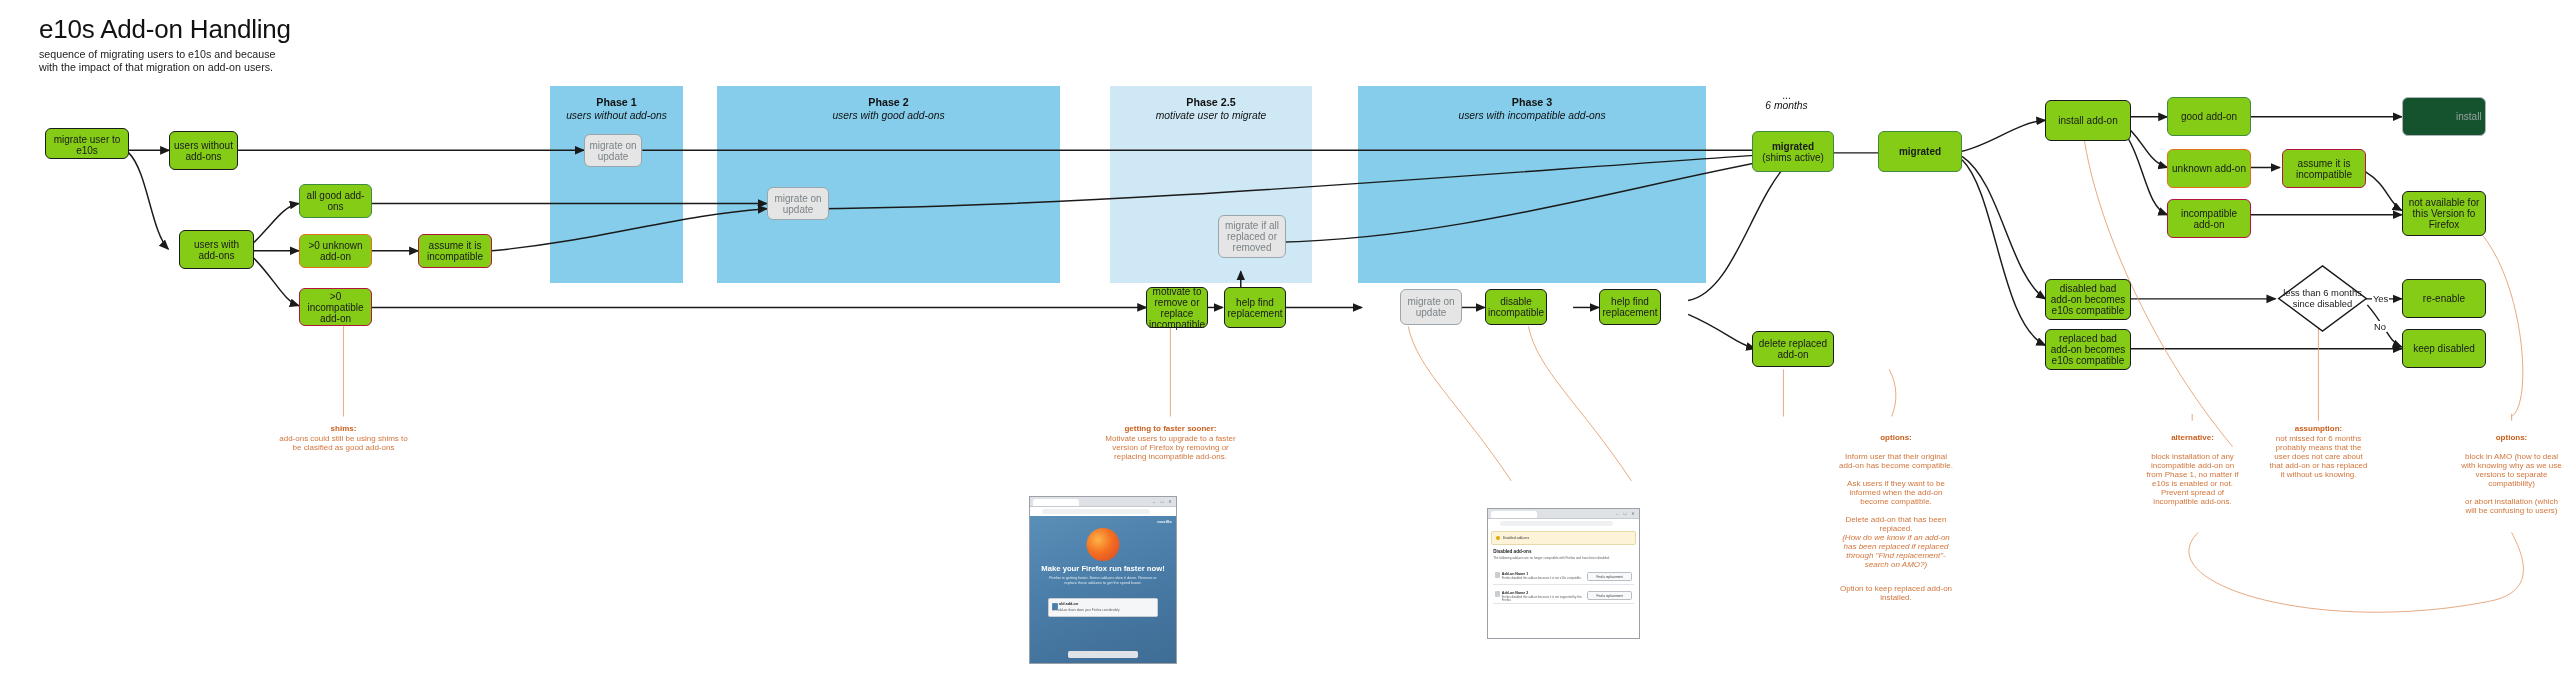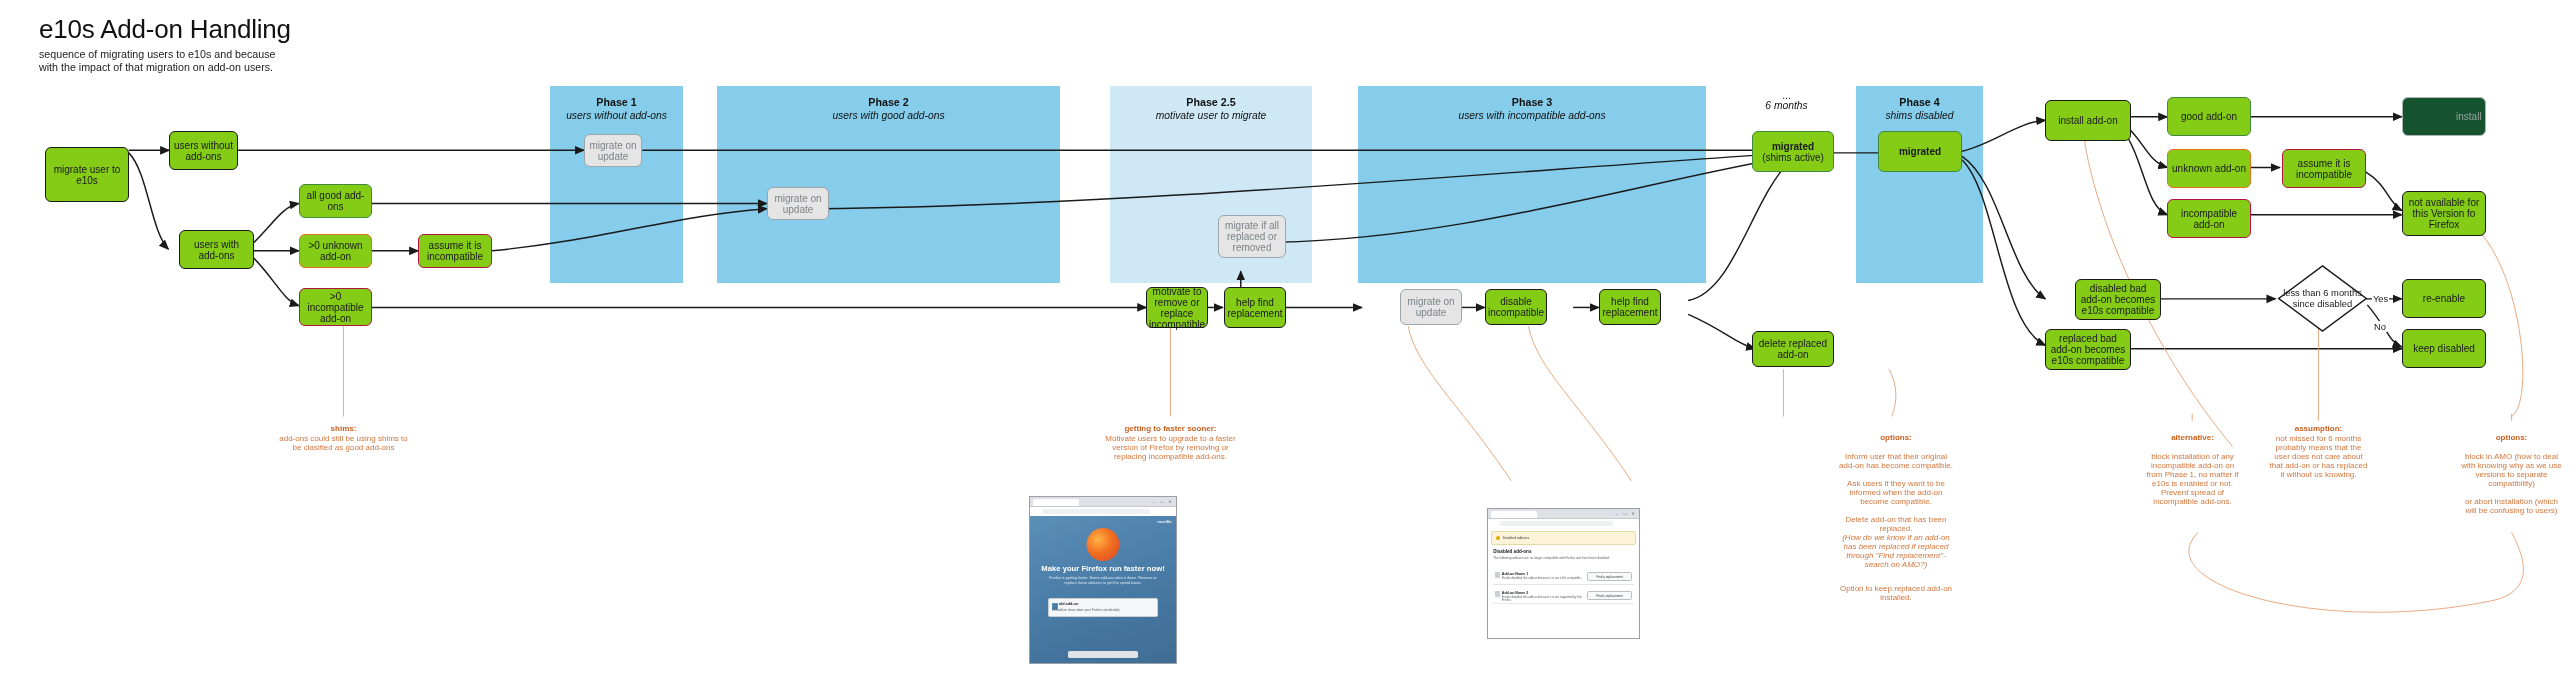--- a/index.html
+++ b/index.html
@@ -112,24 +112,20 @@
   <div class="band light" style="left:1110px;top:86px;width:202px;height:197px;">
     <div class="bt">Phase 2.5</div>
     <div class="bs">motivate user to migrate</div>
   </div>
 
   <div class="band" style="left:1358px;top:86px;width:348px;height:197px;">
     <div class="bt">Phase 3</div>
     <div class="bs">users with incompatible add-ons</div>
   </div>
 
-  <div class="band" style="left:1856px;top:86px;width:127px;height:197px;">
-    <div class="bt">Phase 4</div>
-    <div class="bs">shims disabled</div>
-  </div>
 
   <div class="collabel" style="left:1735px;top:93px;width:103px;">
     <span class="dots">...</span>
     <span>6 months</span>
   </div>
 
   <svg class="layer" viewBox="0 0 3000 786">
     <defs>
       <marker id="ar" markerWidth="7" markerHeight="7" refX="6.2" refY="3" orient="auto">
         <path d="M0,0 L7,3 L0,6 z" fill="#1a1a1a"></path>
@@ -218,21 +214,21 @@
       <path d="M2427,160 C2440,250 2500,400 2600,520"></path>
       <path d="M2553,482 L2553,490"></path>
       <path d="M2700,482 L2700,490"></path>
       <path d="M2700,365 L2700,482"></path>
       <path d="M2925,482 L2925,490"></path>
       <path d="M2888,270 C2940,330 2950,470 2925,485"></path>
       <path d="M2560,620 C2500,680 2700,740 2900,700 C2960,688 2935,640 2925,620"></path>
     </g>
   </svg>
 
-  <div class="node" style="left:45px;top:147px;width:84px;height:55px;">
+  <div class="node" style="left:45px;top:128px;width:84px;height:31px;align-items:flex-end;">
     <span>migrate user to e10s</span>
     </div>
 
   <div class="node" style="left:169px;top:131px;width:69px;height:39px;">
     <span>users without add-ons</span>
     </div>
 
   <div class="node" style="left:179px;top:230px;width:75px;height:39px;">
     <span>users with add-ons</span>
     </div>
@@ -319,21 +315,21 @@
     </div>
 
   <div class="node ghost2" style="left:2402px;top:97px;width:84px;height:39px;">
     <span>install</span>
     </div>
 
   <div class="node" style="left:2402px;top:191px;width:84px;height:45px;">
     <span>not available for this Version fo Firefox</span>
     </div>
 
-  <div class="node" style="left:2045px;top:279px;width:86px;height:41px;margin-left:30px;">
+  <div class="node" style="left:2045px;top:279px;width:86px;height:41px;">
     <span>disabled bad add-on becomes e10s compatible</span>
     </div>
 
   <div class="node" style="left:2045px;top:329px;width:86px;height:41px;">
     <span>replaced bad add-on becomes e10s compatible</span>
     </div>
 
   <div class="diamond" style="left:2277px;top:264px;width:91px;height:69px;">
     <svg width="91" height="69" viewBox="0 0 106 80">
       <polygon points="53,2 104,40 53,78 2,40" fill="#fff" stroke="#1a1a1a" stroke-width="1.7"></polygon>

